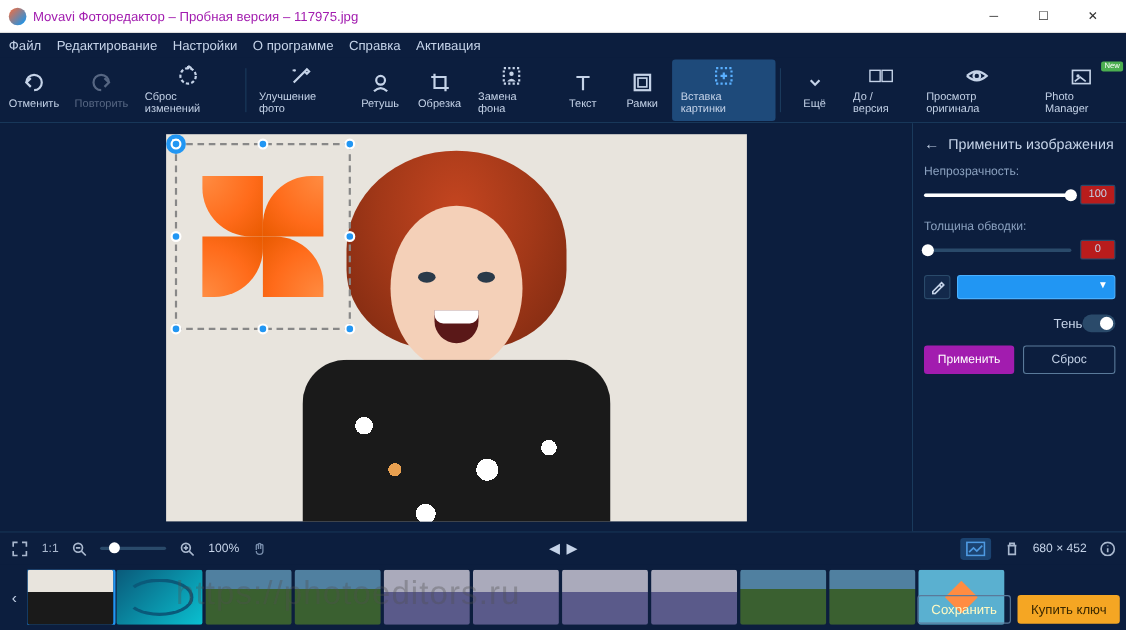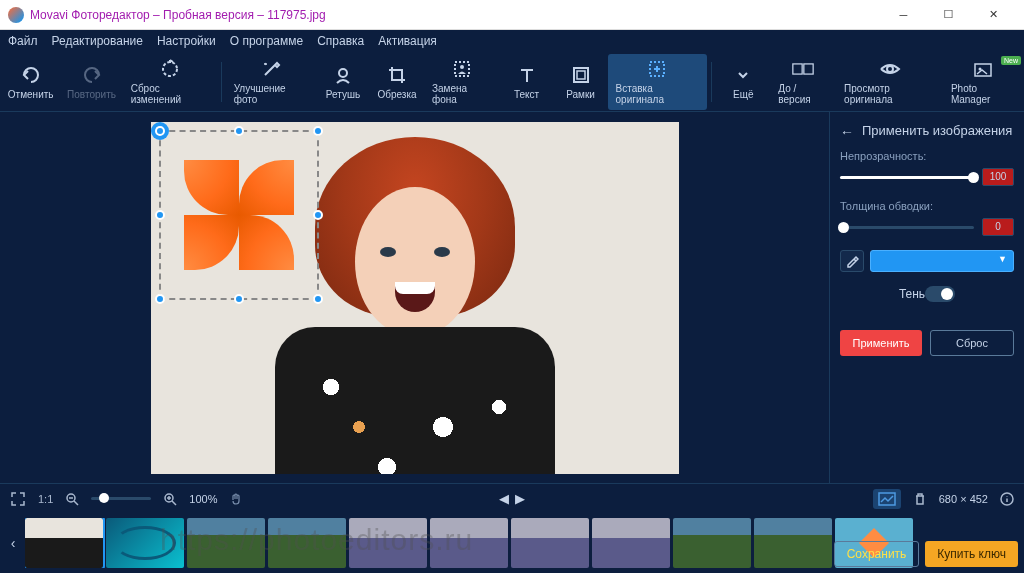--- a/index.html
+++ b/index.html
@@ -50,26 +50,26 @@
 .slider-label{font-size:11px;color:#8aa0be;margin-bottom:6px}
 .slider-track{display:flex;align-items:center;gap:8px}
 .slider{flex:1;height:3px;background:#2a4a6a;position:relative;border-radius:2px}
 .slider-fill{height:100%;background:#fff;border-radius:2px}
 .slider-thumb{position:absolute;top:-4px;width:11px;height:11px;background:#fff;border-radius:50%}
 .slider-val{width:32px;height:18px;background:#b91c1c;border:1px solid #2a4a6a;text-align:center;font-size:10px;line-height:16px;border-radius:2px}
 .color-row{display:flex;gap:6px;align-items:center;margin-bottom:14px}
 .eyedrop{width:24px;height:22px;background:#13294b;border:1px solid #2a4a6a;border-radius:3px;display:flex;align-items:center;justify-content:center;cursor:pointer}
 .color-select{flex:1;height:22px;background:#2196f3;border:1px solid #4ab0ff;border-radius:3px;position:relative;cursor:pointer}
 .color-select::after{content:"▼";position:absolute;right:6px;top:3px;font-size:9px;color:#fff}
-.toggle-row{display:flex;justify-content:center;align-items:center;margin-bottom:28px}
+.toggle-row{display:flex;justify-content:flex-end;align-items:center;margin-bottom:12px}
 .toggle{width:30px;height:16px;background:#2a4a6a;border-radius:8px;position:relative;cursor:pointer}
 .toggle-knob{position:absolute;top:2px;right:2px;width:12px;height:12px;background:#fff;border-radius:50%}
 .btn-row{display:flex;gap:8px}
 .btn{flex:1;height:26px;border-radius:3px;font-size:11px;display:flex;align-items:center;justify-content:center;cursor:pointer}
-.btn-primary{background:#ef4444;color:#fff}
+.btn-primary{background:#a21caf;color:#fff}
 .btn-secondary{background:transparent;border:1px solid #5a7a9a;color:#c5d3e8}
 .bottom-bar{height:30px;background:#0c1e3e;display:flex;align-items:center;padding:0 10px;gap:12px;color:#c5d3e8;font-size:11px;border-top:1px solid #1a3a5c}
 .bb-icon{cursor:pointer;opacity:.85;display:flex;align-items:center}
 .zoom-slider{width:60px;height:3px;background:#2a4a6a;position:relative;border-radius:2px}
 .zoom-slider-thumb{position:absolute;top:-4px;left:8px;width:10px;height:10px;background:#fff;border-radius:50%}
 .bb-center{position:absolute;left:50%;transform:translateX(-50%);display:flex;gap:6px;font-size:13px}
 .bb-right{margin-left:auto;display:flex;align-items:center;gap:12px}
 .fit-icon{background:#1e4a7a;padding:3px 5px;border-radius:3px}
 .thumbs-row{height:60px;background:#0c1e3e;display:flex;align-items:center;padding:0 4px;gap:3px;position:relative}
 .thumb-nav{width:18px;height:50px;display:flex;align-items:center;justify-content:center;color:#c5d3e8;cursor:pointer;font-size:14px}
@@ -79,21 +79,21 @@
 .thumb1{background:linear-gradient(#e8e4dd 40%,#1a1a1a 40%)}
 .thumb2{background:linear-gradient(135deg,#0a5a7a,#0ac0d0);position:relative}
 .thumb2::after{content:"";position:absolute;inset:8px;border:3px solid #0a5a7a;border-left-color:transparent;border-radius:50%}
 .thumb-green{background:linear-gradient(#5080a0 35%,#3a6030 35%)}
 .thumb-person{background:linear-gradient(#aab 40%,#5a5a8a 40%)}
 .thumb-orange{background:#5ab0d0;display:flex;align-items:center;justify-content:center}
 .thumb-orange::after{content:"";width:30px;height:30px;background:#ff8c42;clip-path:polygon(50% 0,100% 50%,50% 100%,0 50%)}
 .watermark{position:absolute;left:160px;top:10px;font-size:30px;color:rgba(80,80,80,.35);font-weight:400;letter-spacing:1px;pointer-events:none;font-family:Arial}
 .action-btns{position:absolute;right:6px;bottom:6px;display:flex;gap:6px}
 .action-btn{height:26px;padding:0 12px;border-radius:3px;font-size:12px;display:flex;align-items:center;cursor:pointer}
-.save-btn{border:1px solid #5a7a9a;color:#fde047}
+.save-btn{border:1px solid #5a7a9a;color:#fef9c3}
 .buy-btn{background:#f5a623;color:#3a2800;font-weight:500}
 svg{display:block}
 </style>
 </head>
 <body>
 
 <div class="titlebar">
   <div class="titlebar-icon"></div>
   <div class="titlebar-text">Movavi Фоторедактор – Пробная версия – 117975.jpg</div>
   <div class="win-controls">
@@ -196,21 +196,21 @@
         </div>
         <span>Рамки</span>
       </div>
     <div class="tool active">
         <div class="tool-icon">
           <svg width="20" height="20" viewBox="0 0 20 20">
             <rect x="3" y="3" width="14" height="14" fill="none" stroke="#5ab0ff" stroke-width="2" stroke-dasharray="2 2"></rect>
             <path d="M10 7 L10 13 M7 10 L13 10" stroke="#5ab0ff" stroke-width="2"></path>
           </svg>
         </div>
-        <span>Вставка оригинала</span>
+        <span>Вставка картинки</span>
       </div>
     <div class="tool-sep"></div>
     <div class="tool tool-more">
         <div class="tool-icon">
           <svg width="14" height="14" viewBox="0 0 14 14">
             <path d="M3 5 L7 9 L11 5" fill="none" stroke="#c5d3e8" stroke-width="2"></path>
           </svg>
         </div>
         <span>Ещё</span>
       </div>

